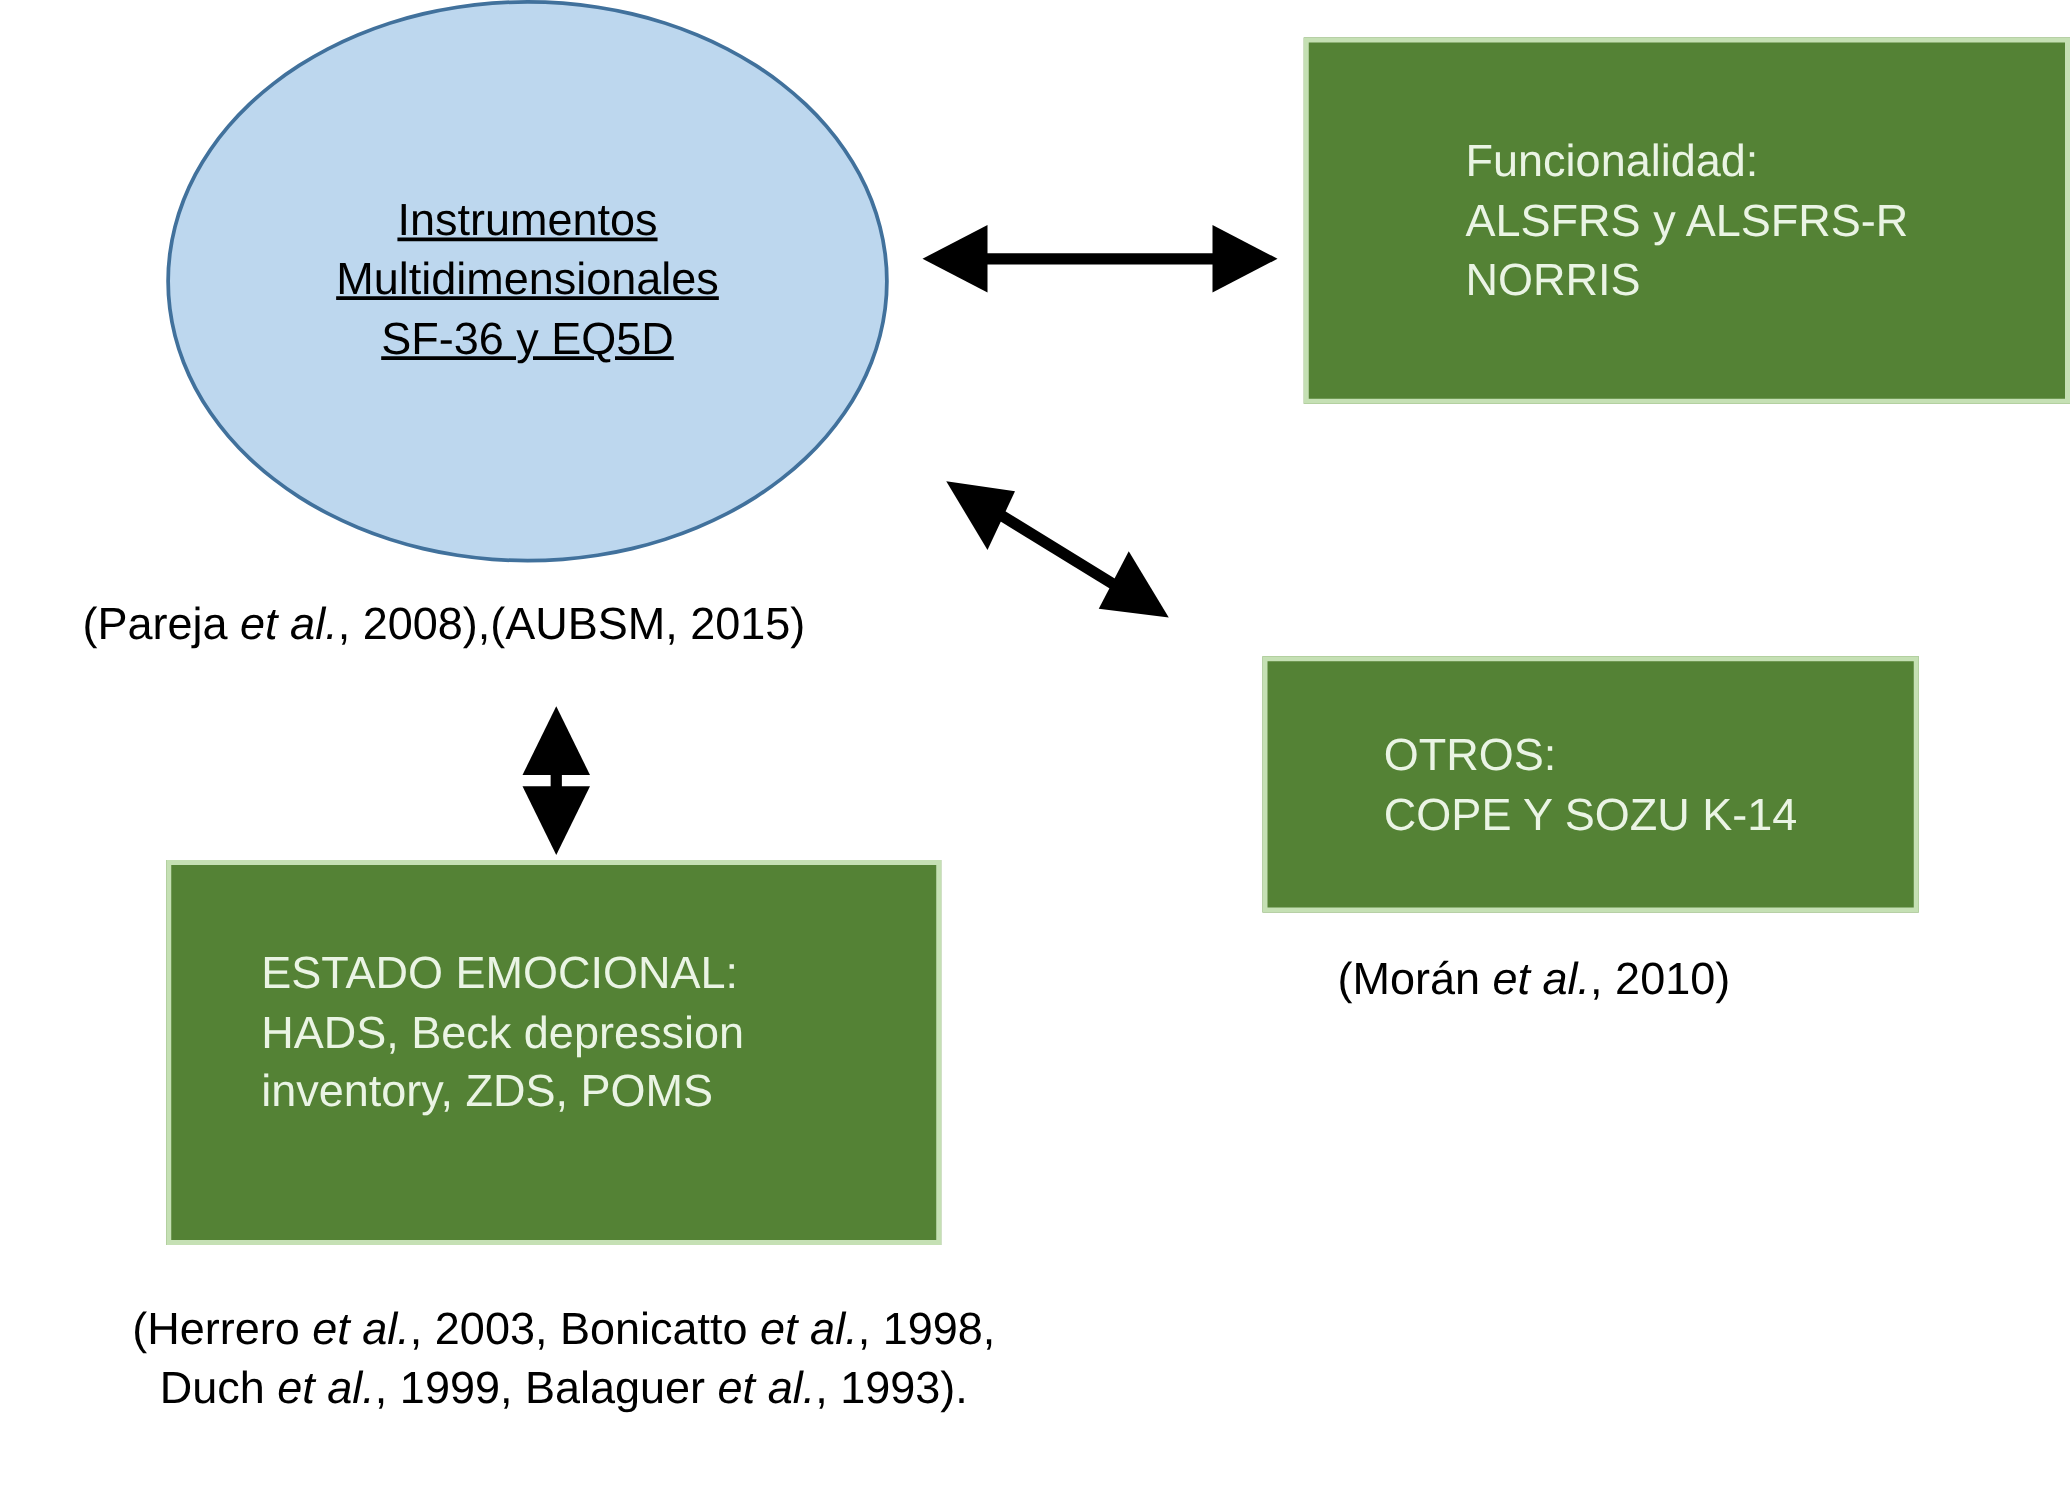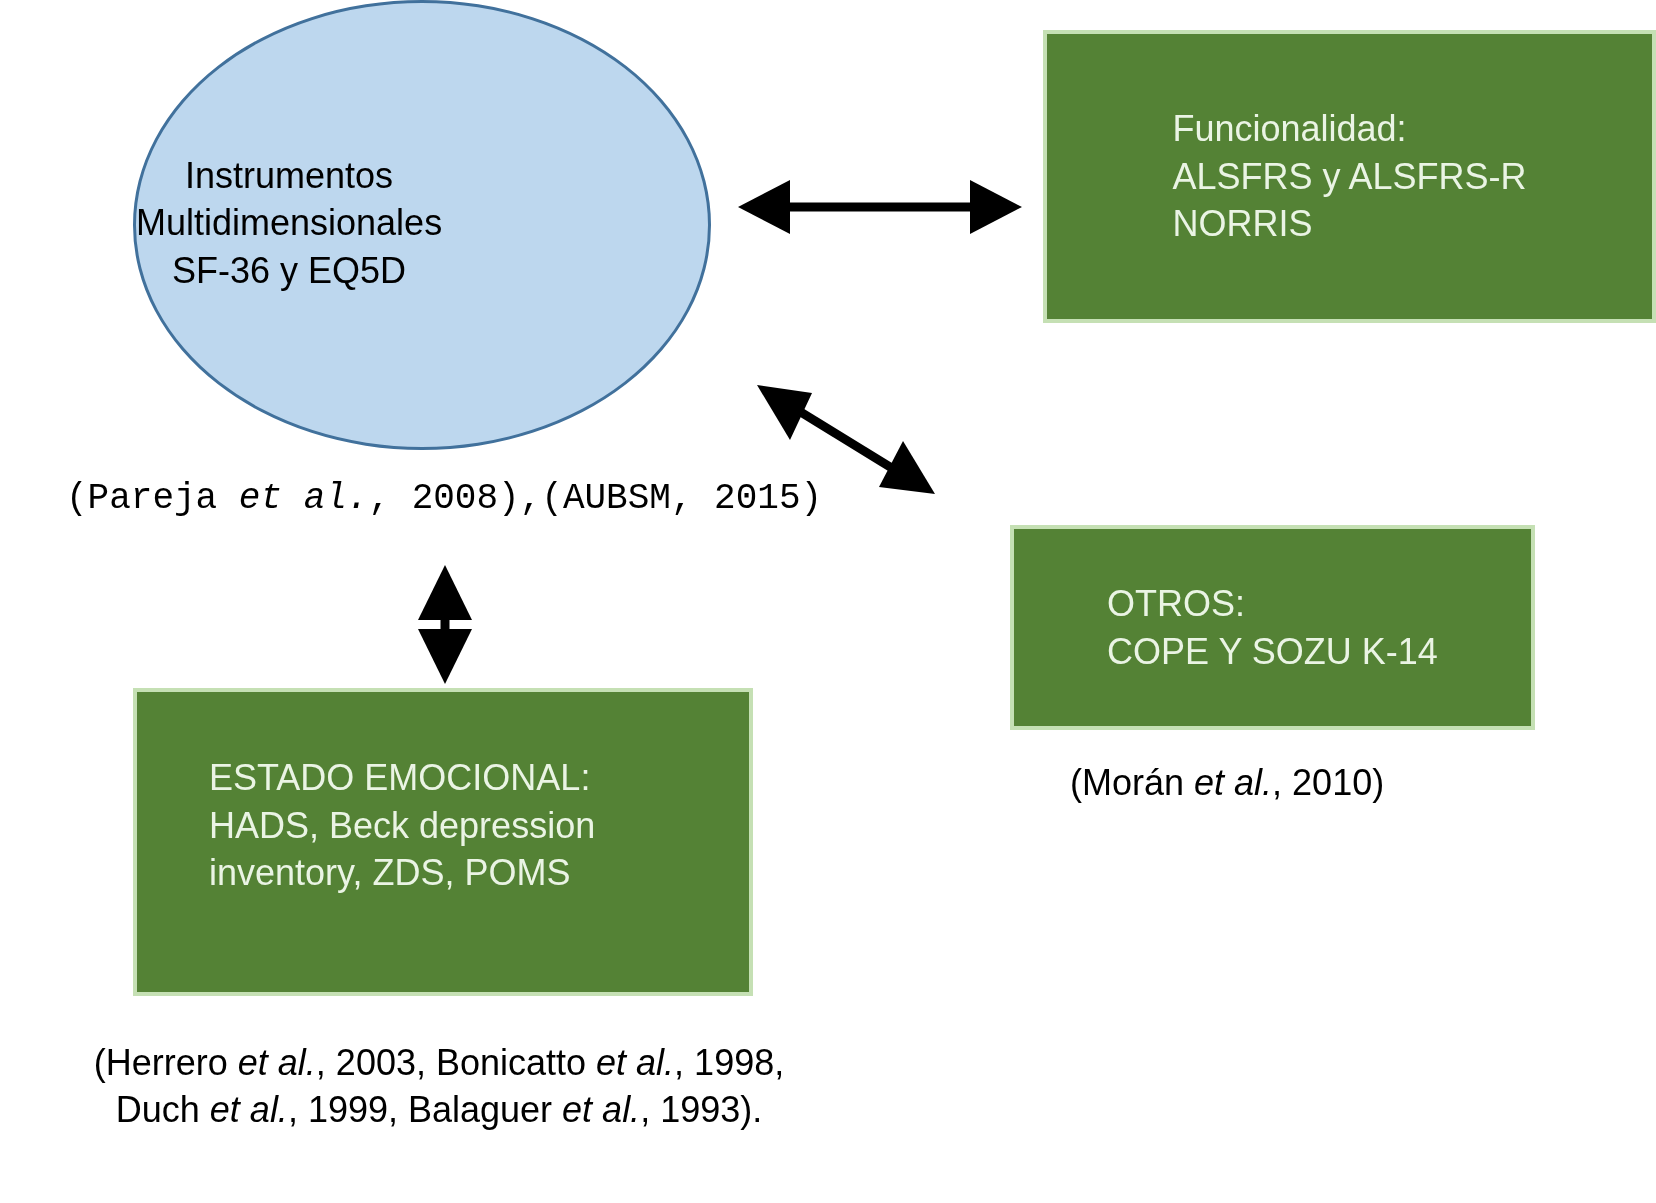--- a/index.html
+++ b/index.html
@@ -23,20 +23,22 @@
     left: 133px;
     top: 0px;
     width: 578px;
     height: 450px;
     background: #bdd7ee;
     border: 3px solid #41719c;
     border-radius: 50%;
     box-sizing: border-box;
     display: flex;
     align-items: center;
+    justify-content: center;
+    text-decoration: underline;
   }
   .ellipse-label {
     text-align: center;
     font-size: 36px;
     line-height: 1.32;
     color: #000000;
     white-space: pre-line;
     padding-bottom: 4px;
   }
 
@@ -89,34 +91,33 @@
     position: absolute;
     font-size: 36px;
     line-height: 1.30;
     color: #000000;
     white-space: pre-line;
   }
   #caption-ellipse {
     left: 66px;
     top: 476px;
     text-align: left;
-    font-family: Liberation Mono, monospace;
   }
   #caption-funcionalidad {
     left: 1150px;
     top: 330px;
     text-align: left;
   }
   #caption-otros {
     left: 1070px;
     top: 760px;
     text-align: right;
   }
   #caption-emocional {
-    left: 4px;
+    left: 16px;
     top: 1040px;
     width: 870px;
     text-align: center;
   }
 
   
   #arrow-layer {
     position: absolute;
     left: 0;
     top: 0;

